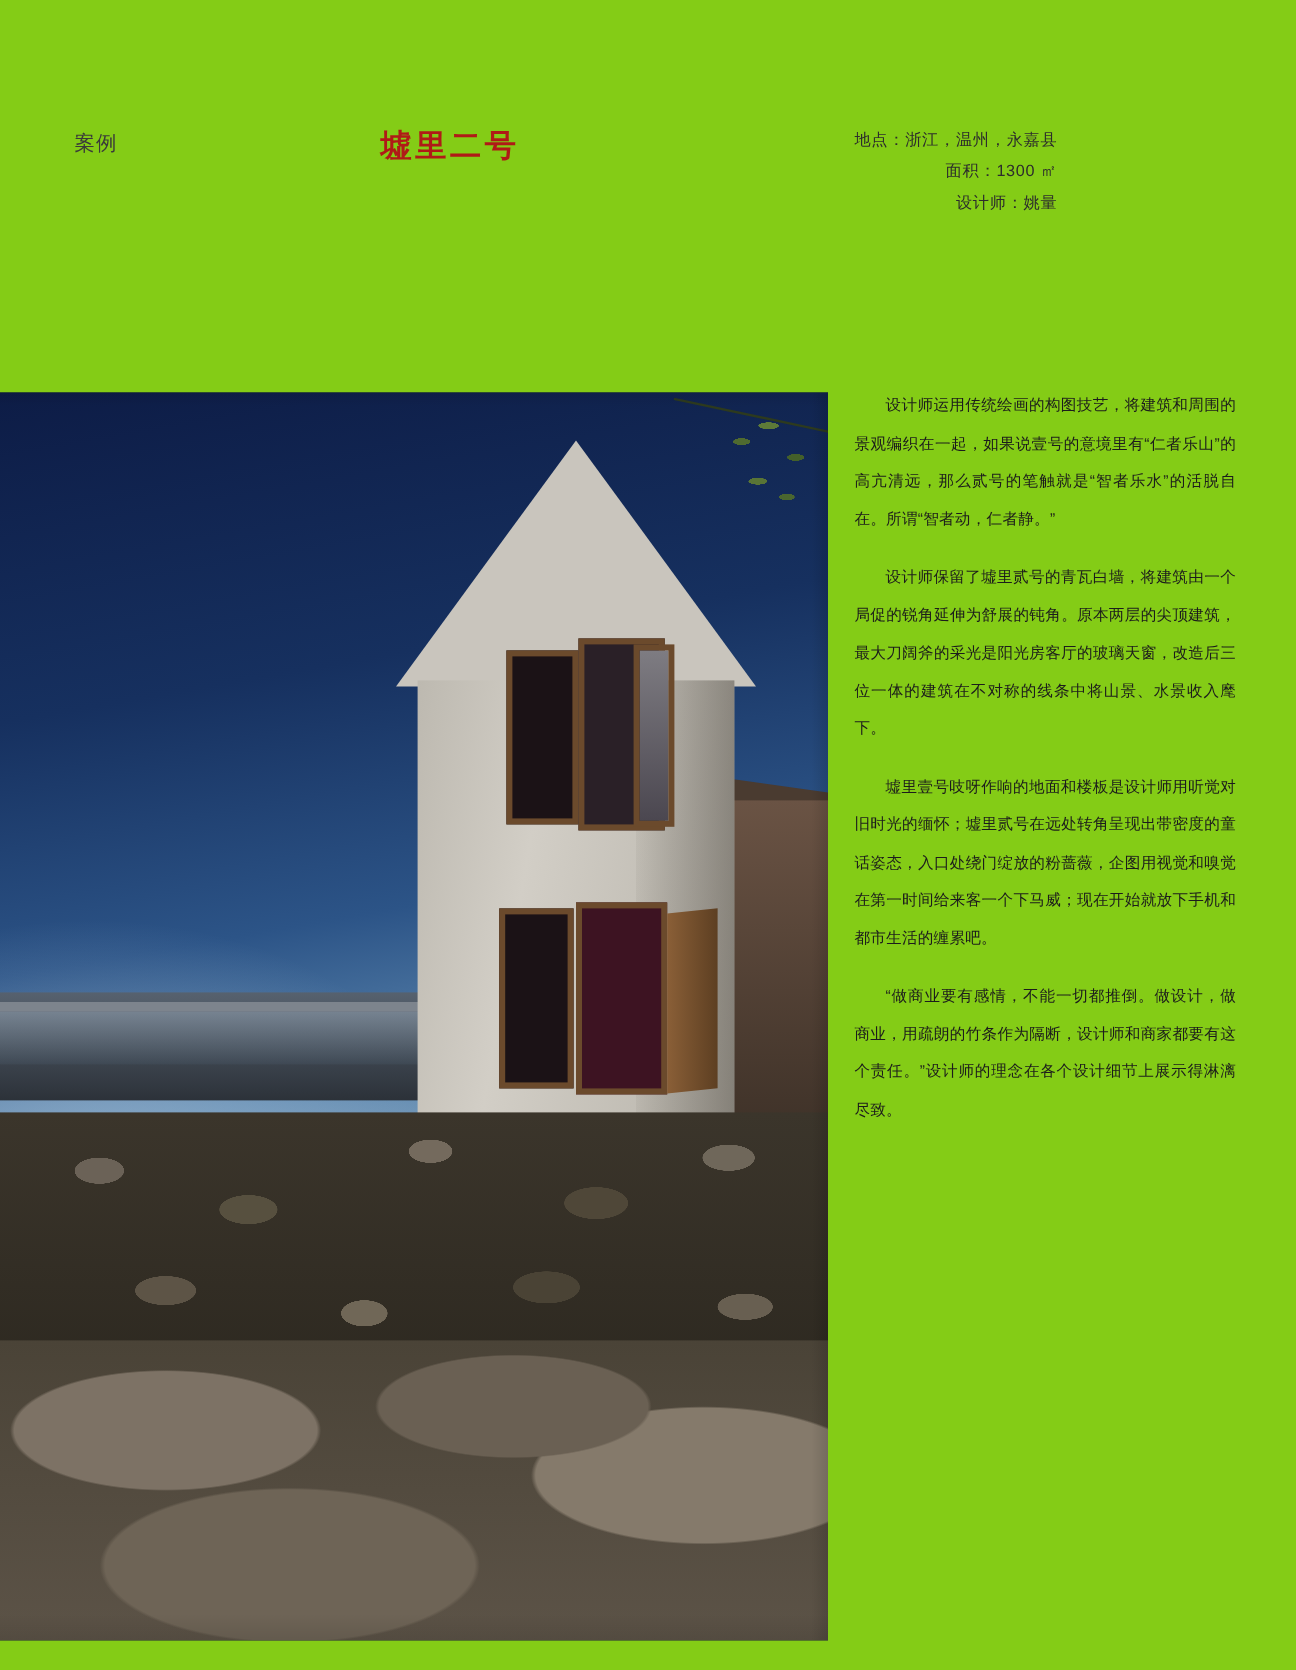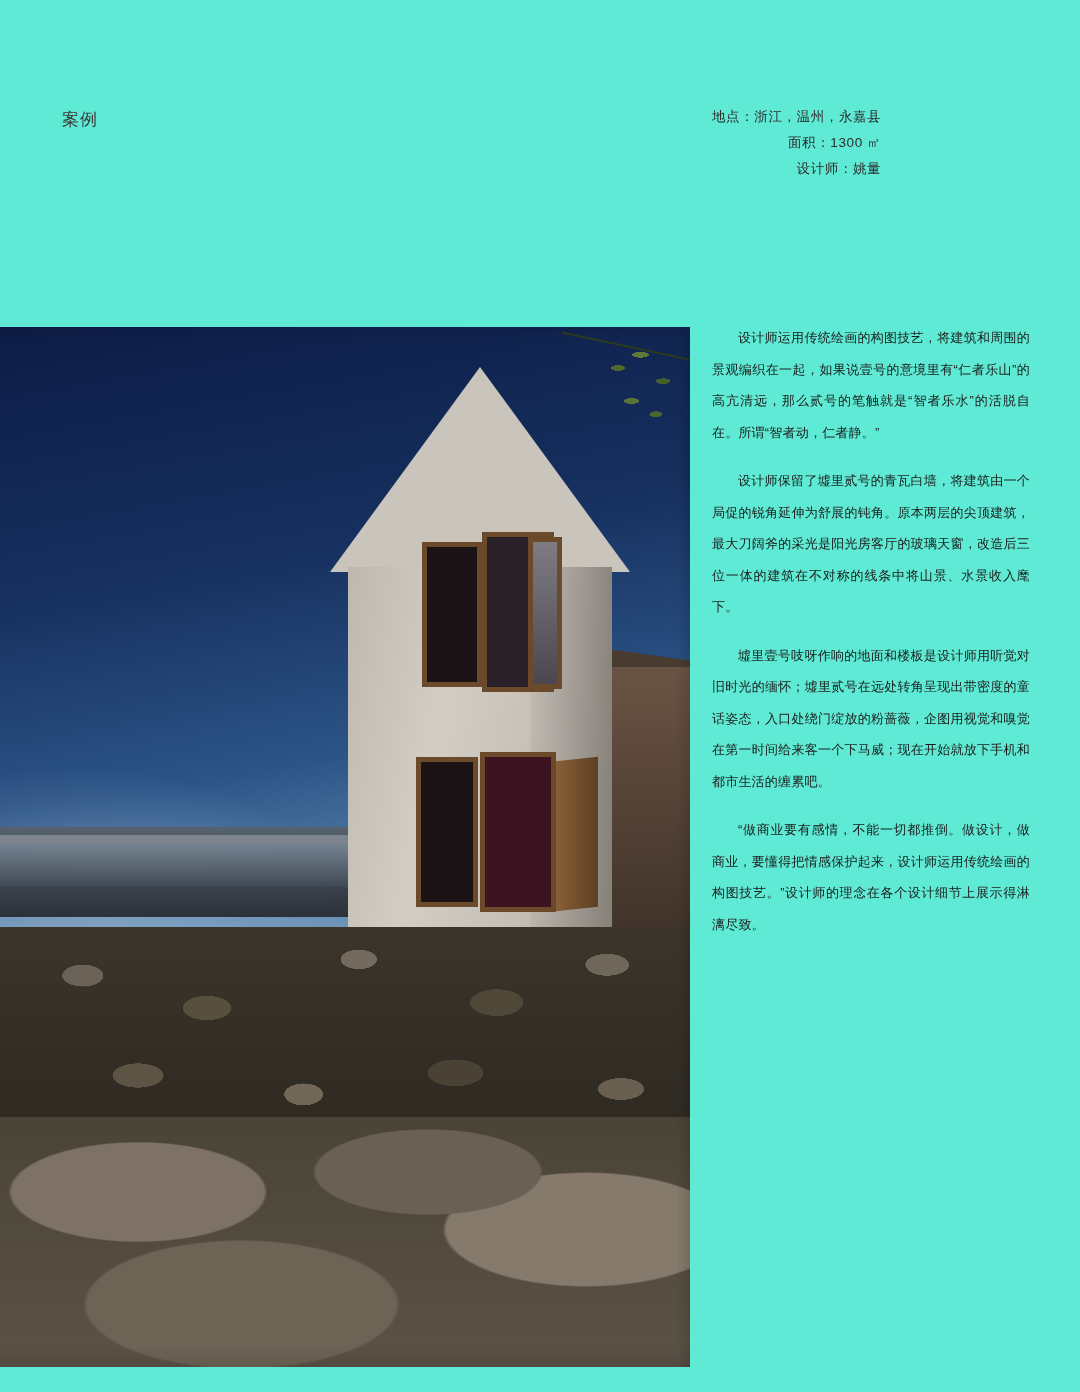--- a/index.html
+++ b/index.html
@@ -9,21 +9,21 @@
   }
   body {
     width: 1080px; height: 1392px;
     position: relative;
     font-family: "Liberation Sans", sans-serif;
     overflow: hidden;
   }
   .page {
     position: absolute;
     inset: 0;
-    background: #5eead4;
+    background: #84cc16;
   }
 
   
   .header {
     position: absolute;
     top: 0; left: 0; right: 0;
     height: 320px;
   }
   .section-label {
     position: absolute;
@@ -238,20 +238,21 @@
     pointer-events: none;
   }
 </style>
 </head>
 <body>
 
 <div class="page">
 
   <div class="header">
     <div class="section-label">案例</div>
+    <div class="article-title">墟里二号</div>
     <div class="meta">
       <div>地点：浙江，温州，永嘉县</div>
       <div>面积：1300 ㎡</div>
       <div>设计师：姚量</div>
     </div>
   </div>
 
   <div class="photo-wrap">
     <div class="sky"></div>
     <div class="sky-glow"></div>
@@ -283,16 +284,16 @@
 
     <div class="top-fade"></div>
     <div class="edge-fade"></div>
     <div class="bottom-fade"></div>
   </div>
 
   <div class="text-col">
     <p>设计师运用传统绘画的构图技艺，将建筑和周围的景观编织在一起，如果说壹号的意境里有“仁者乐山”的高亢清远，那么贰号的笔触就是“智者乐水”的活脱自在。所谓“智者动，仁者静。”</p>
     <p>设计师保留了墟里贰号的青瓦白墙，将建筑由一个局促的锐角延伸为舒展的钝角。原本两层的尖顶建筑，最大刀阔斧的采光是阳光房客厅的玻璃天窗，改造后三位一体的建筑在不对称的线条中将山景、水景收入麾下。</p>
     <p>墟里壹号吱呀作响的地面和楼板是设计师用听觉对旧时光的缅怀；墟里贰号在远处转角呈现出带密度的童话姿态，入口处绕门绽放的粉蔷薇，企图用视觉和嗅觉在第一时间给来客一个下马威；现在开始就放下手机和都市生活的缠累吧。</p>
-    <p>“做商业要有感情，不能一切都推倒。做设计，做商业，要懂得把情感保护起来，设计师运用传统绘画的构图技艺。”设计师的理念在各个设计细节上展示得淋漓尽致。</p>
+    <p>“做商业要有感情，不能一切都推倒。做设计，做商业，用疏朗的竹条作为隔断，设计师和商家都要有这个责任。”设计师的理念在各个设计细节上展示得淋漓尽致。</p>
   </div>
 
 </div>
 
 </body></html>

